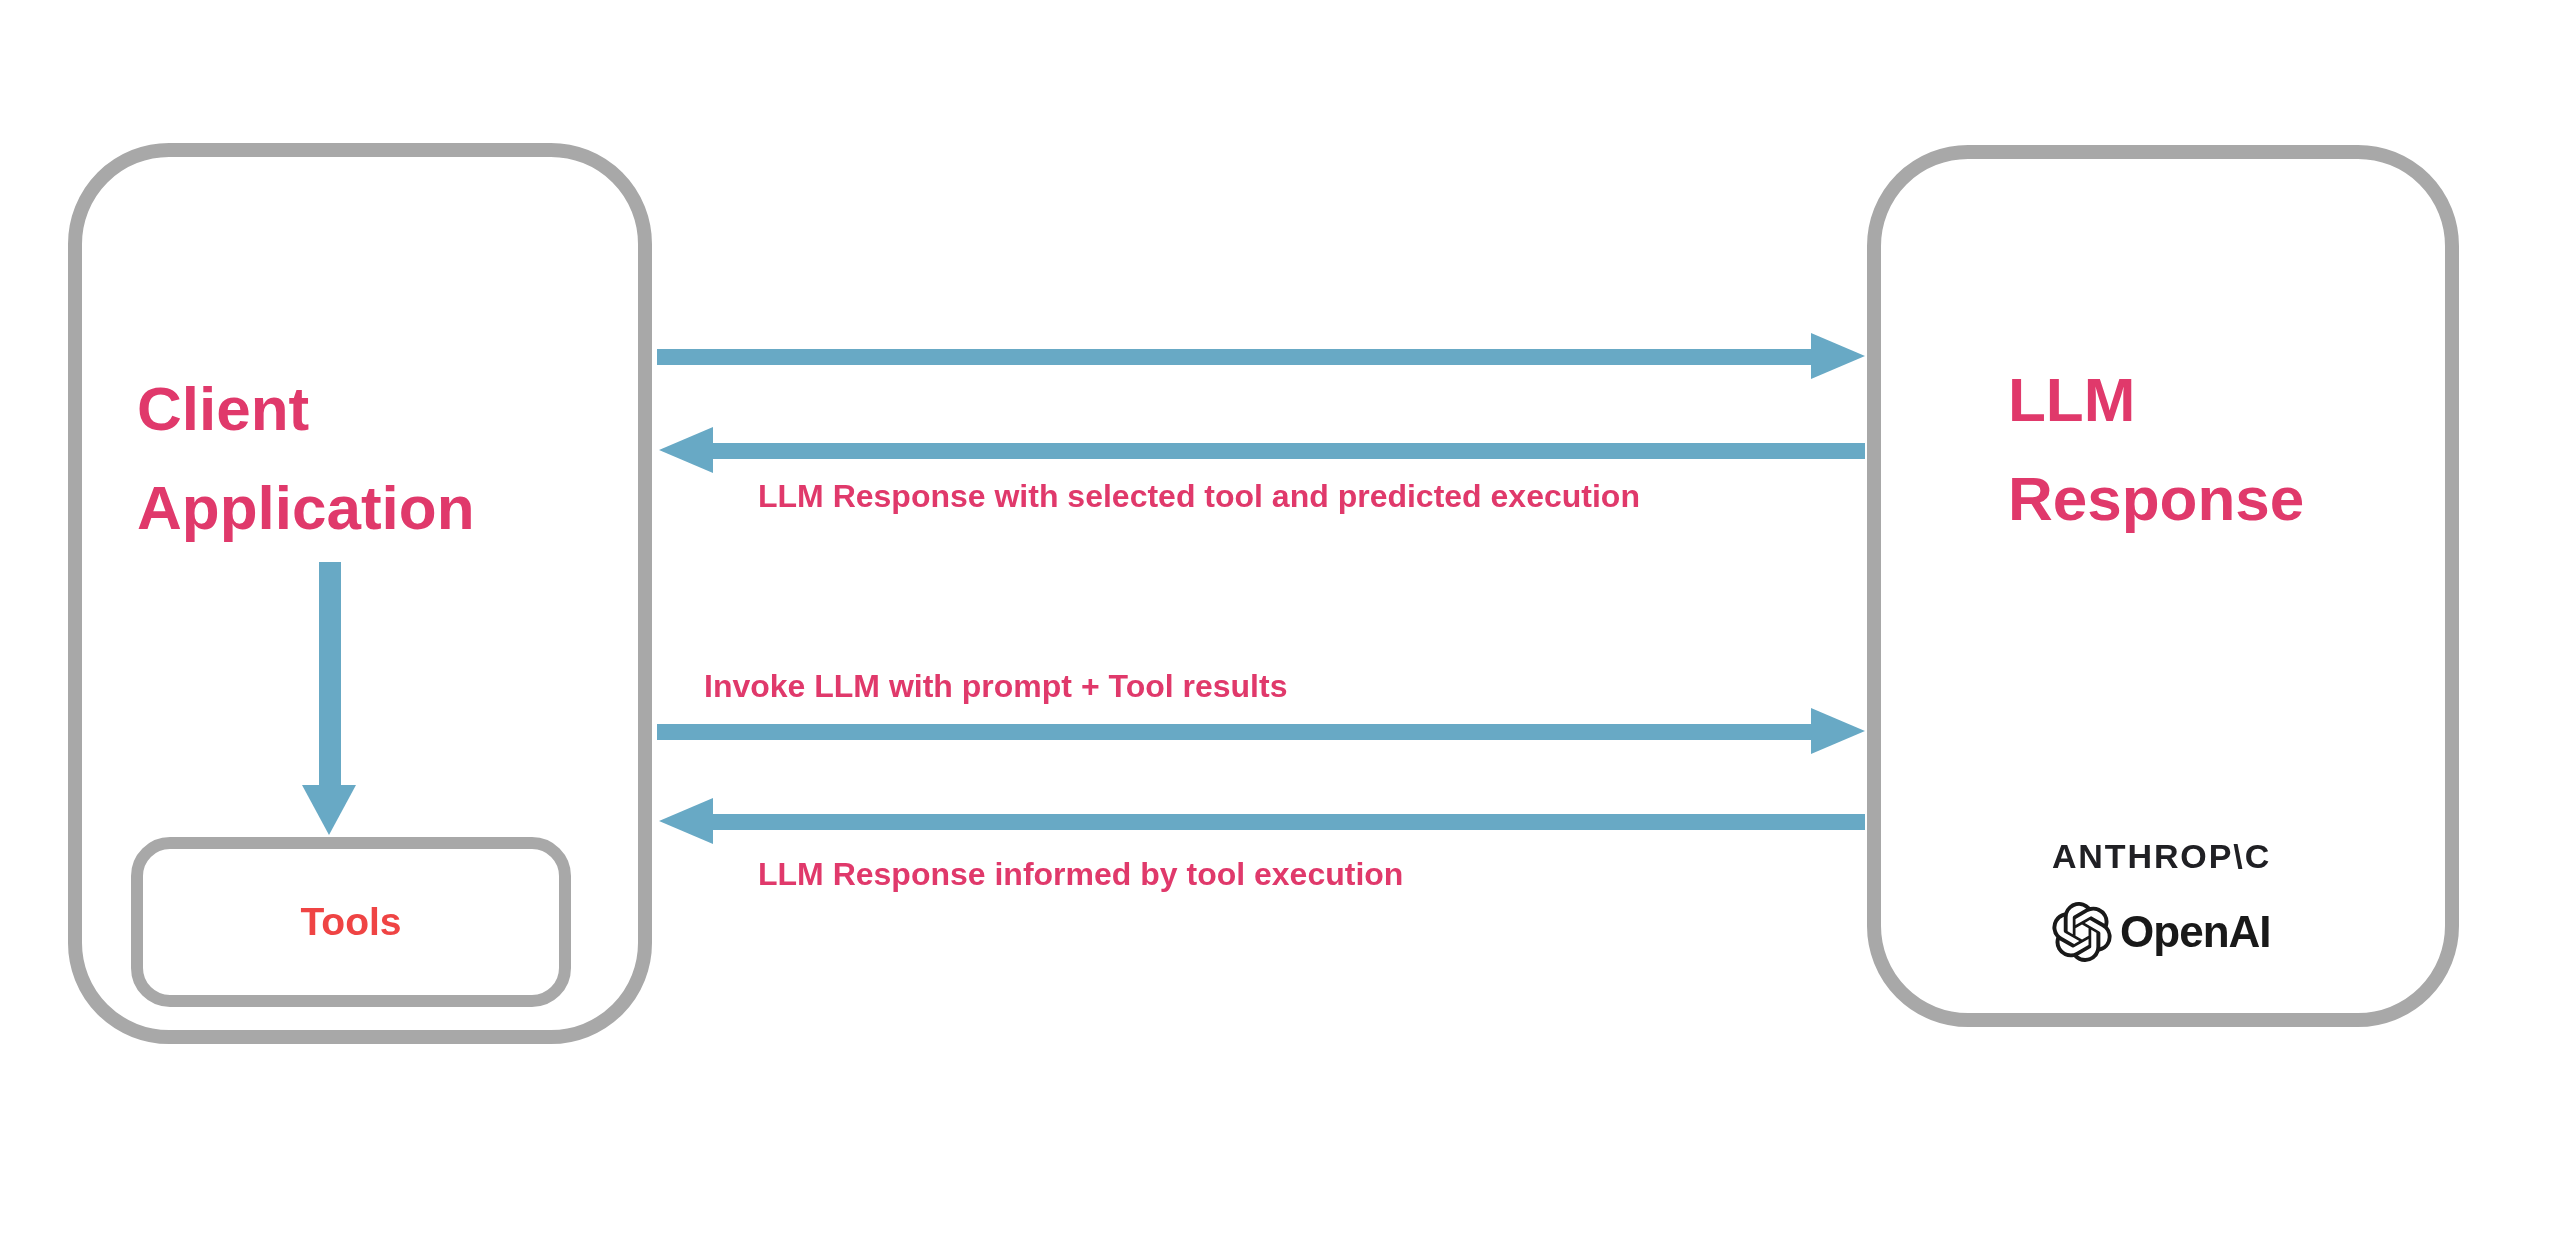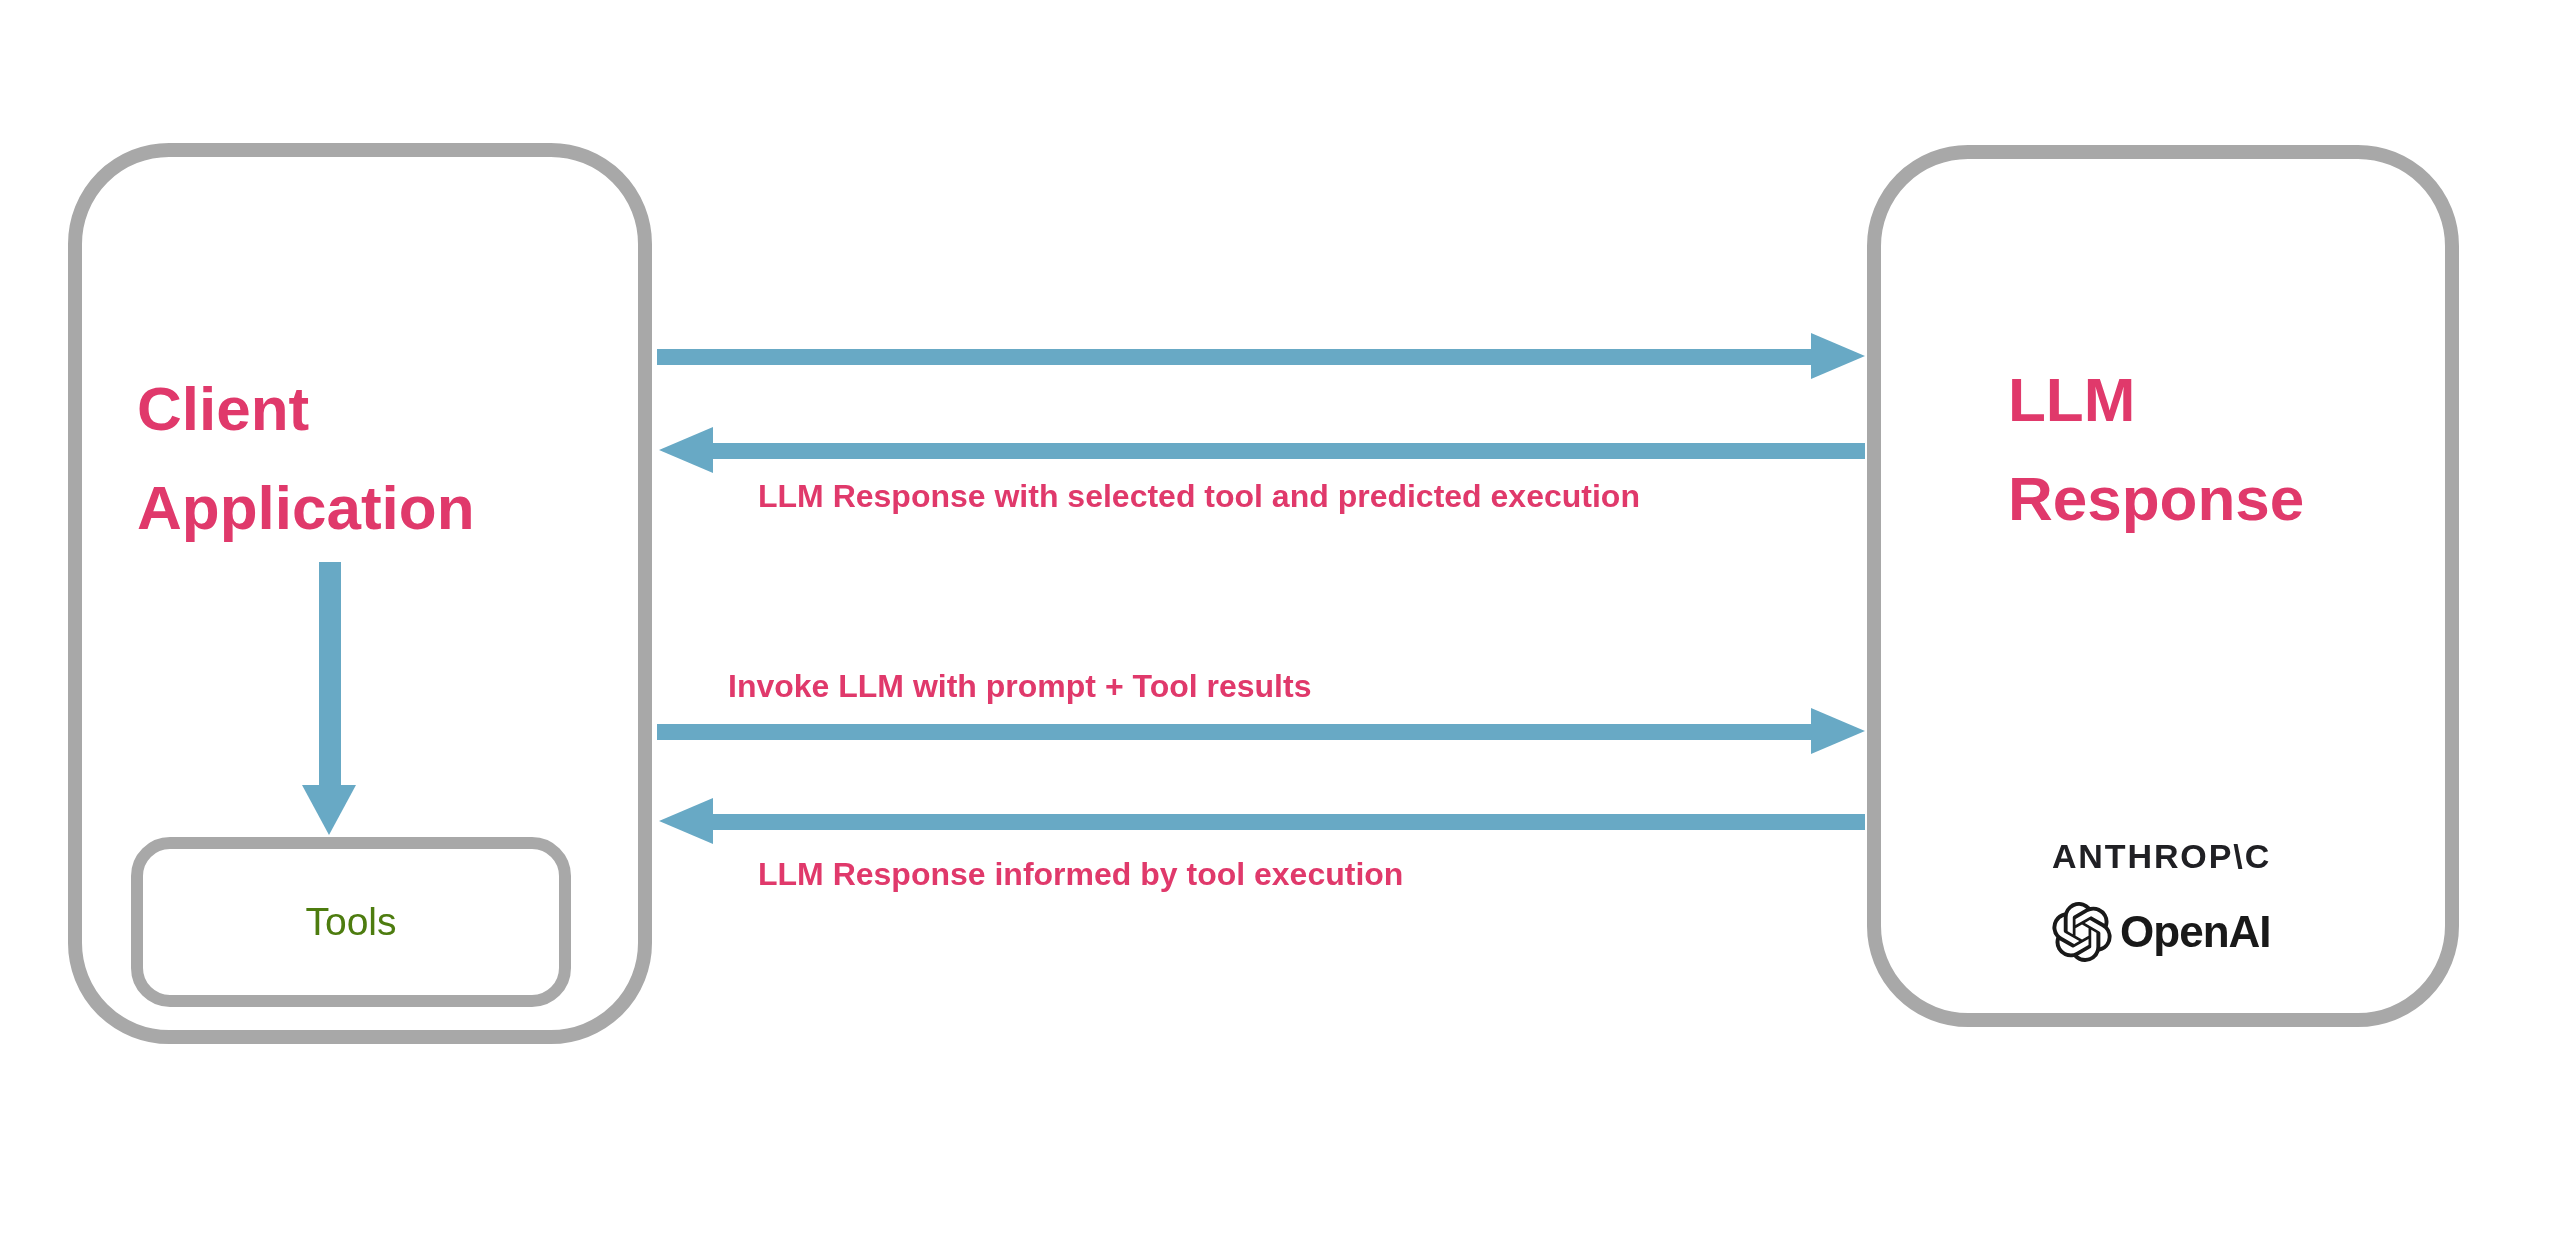--- a/index.html
+++ b/index.html
@@ -40,23 +40,23 @@
     width: 440px; height: 170px;
     border: 12.6px solid #a8a8a8;
     border-radius: 39px;
     box-sizing: border-box;
     background: #ffffff;
     display: flex;
     align-items: center;
     justify-content: center;
   }
   .tools-label {
-    font-weight: normal;
+    font-weight: bold;
     font-size: 39px;
-    color: #4d7c0f;
+    color: #ef4444;
   }
 
   
   .h-shaft {
     position: absolute;
     height: 16.4px;
     background: #68a9c5;
   }
   .head-right {
     position: absolute;
@@ -92,21 +92,21 @@
   
   .arrow-label {
     position: absolute;
     font-weight: bold;
     font-size: 32px;
     color: #e0396b;
     white-space: nowrap;
   }
   .label-1 { left: 725px; top: 290px; }
   .label-2 { left: 758px; top: 478px; }
-  .label-3 { left: 728px; top: 668px; }
+  .label-3 { left: 704px; top: 668px; }
   .label-4 { left: 758px; top: 856px; }
 
   .run-tool-label {
     position: absolute;
     left: 369px; top: 597px;
     width: 319px;
     font-weight: bold;
     font-size: 39px;
     line-height: 53px;
     color: #e0396b;

